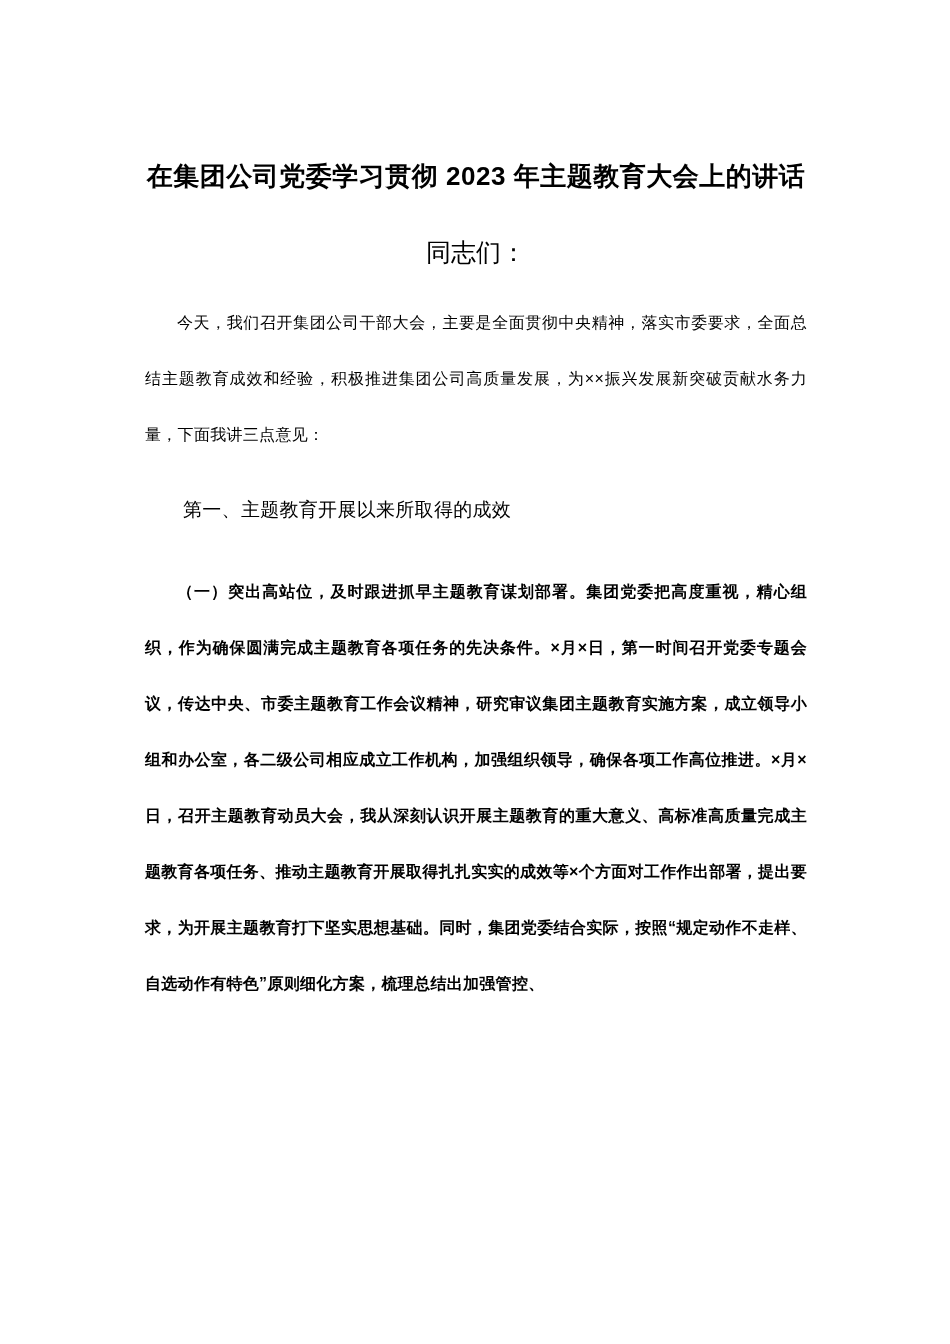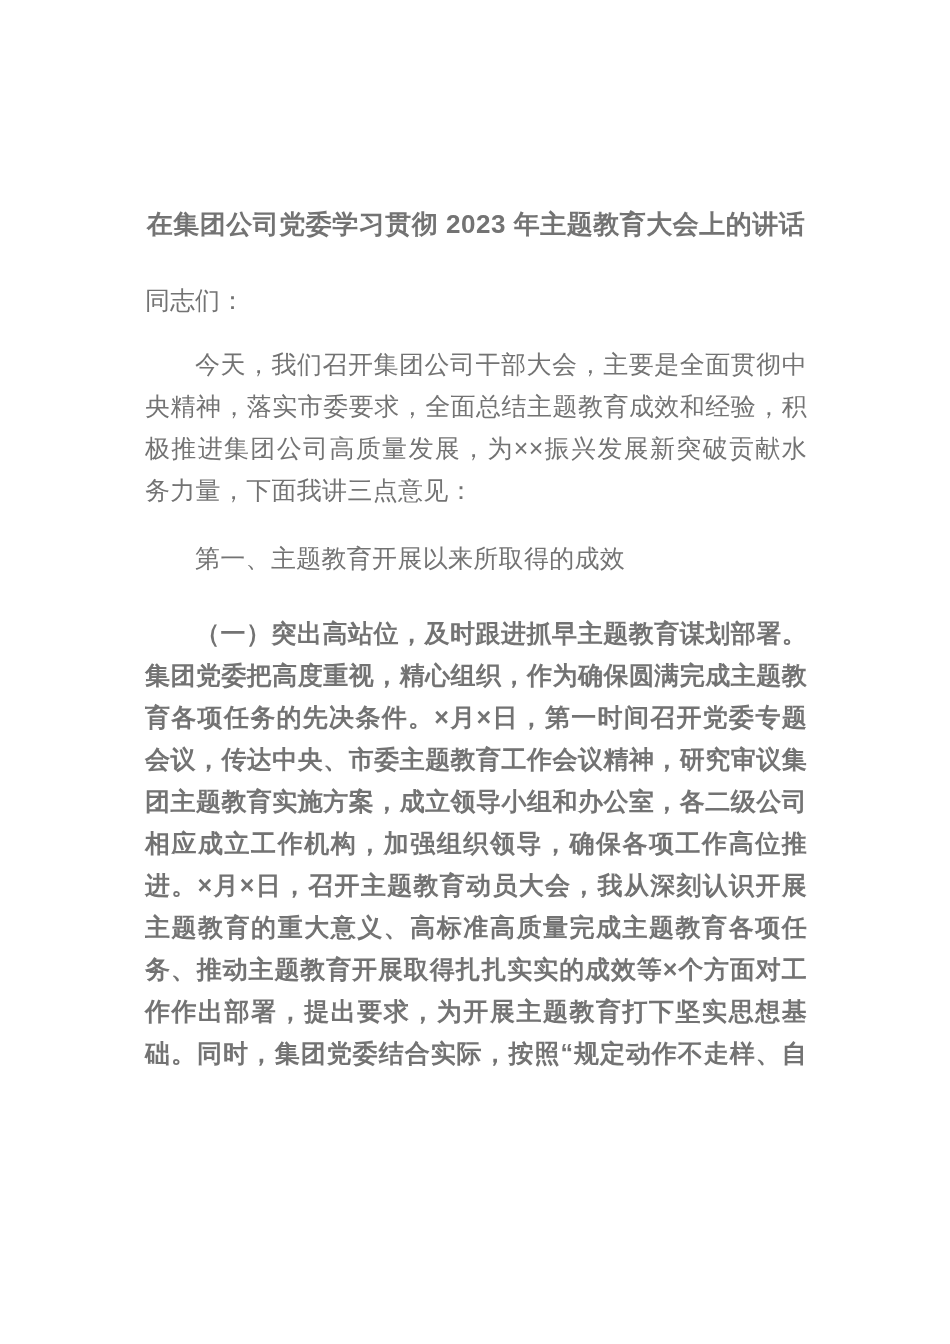--- a/index.html
+++ b/index.html
@@ -7,54 +7,54 @@
     padding: 0;
     background: #ffffff;
   }
   .page {
     position: relative;
     width: 950px;
     height: 1024px;
     background: #ffffff;
     overflow: hidden;
     font-family: "Liberation Sans", sans-serif;
-    color: #737373;
-    margin-top: 48px;
+    color: #000000;
   }
   .content {
     position: absolute;
     left: 145px;
     top: 0;
     width: 662px;
   }
   .doc-title {
     margin: 151px 0 0 0;
     font-size: 26px;
     font-weight: bold;
     line-height: 50px;
     text-align: center;
     white-space: nowrap;
     letter-spacing: 0.5px;
   }
   .salutation {
     margin: 26px 0 0 0;
     font-size: 25px;
     line-height: 50px;
+    text-align: center;
   }
   .para {
     margin: 18px 0 0 0;
-    font-size: 25px;
-    line-height: 42px;
+    font-size: 16px;
+    line-height: 56px;
     text-align: justify;
     text-indent: 2em;
     letter-spacing: 0.3px;
   }
   .section-heading {
     margin: 22px 0 0 0;
-    font-size: 25px;
+    font-size: 19px;
     line-height: 50px;
     text-indent: 2em;
     letter-spacing: 0.3px;
   }
   .para-body2 {
     margin-top: 29px;
     font-weight: bold;
   }
 </style>
 </head>

